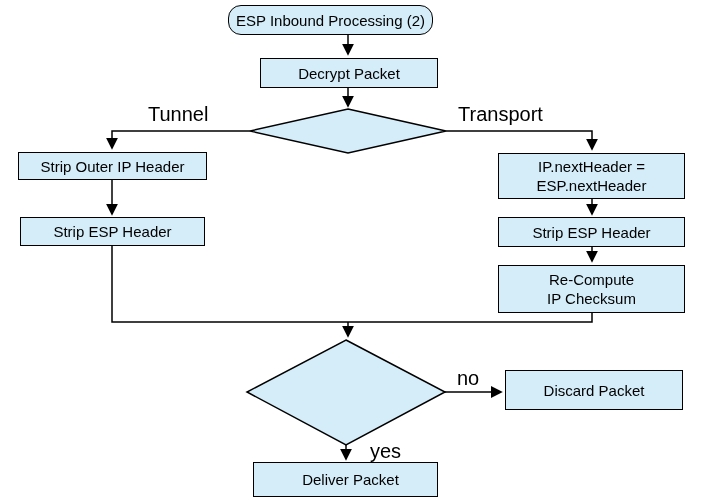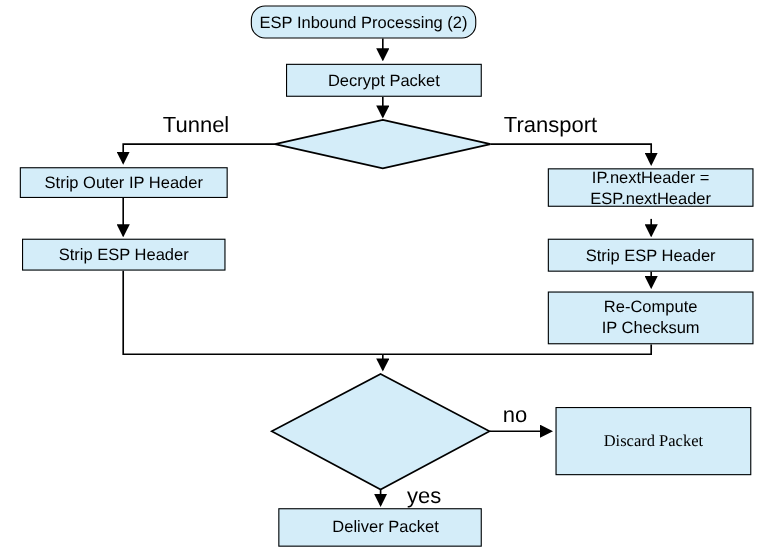--- a/index.html
+++ b/index.html
@@ -86,29 +86,29 @@
   </svg>
 
   <div class="node rounded" style="left:228px; top:5px; width:205px; height:30px;">ESP Inbound Processing (2)</div>
 
   <div class="node" style="left:260px; top:58px; width:178px; height:30px;">Decrypt Packet</div>
 
   <div class="node" style="left:18px; top:152px; width:189px; height:28px;">Strip Outer IP Header</div>
 
   <div class="node" style="left:20px; top:217px; width:185px; height:29px;">Strip ESP Header</div>
 
-  <div class="node" style="left:498px; top:153px; width:187px; height:35px;">IP.nextHeader =
+  <div class="node" style="left:498px; top:153px; width:187px; height:46px;">IP.nextHeader =
 ESP.nextHeader</div>
 
   <div class="node" style="left:498px; top:217px; width:187px; height:30px;">Strip ESP Header</div>
 
   <div class="node" style="left:498px; top:265px; width:187px; height:48px;">Re-Compute
 IP Checksum</div>
 
-  <div class="node" style="left:505px; top:370px; width:178px; height:62px;font-family:Liberation Serif, serif;">Discard Packet</div>
+  <div class="node" style="left:505px; top:370px; width:178px; height:40px;">Discard Packet</div>
 
   <div class="node" style="left:253px; top:462px; width:185px; height:35px;padding-left:10px;">Deliver Packet</div>
 
 
 
   <div class="elabel" style="left:148px; top:106px;">Tunnel</div>
 
   <div class="elabel" style="left:458px; top:106px;">Transport</div>
 
   <div class="elabel" style="left:457px; top:370px;">no</div>

